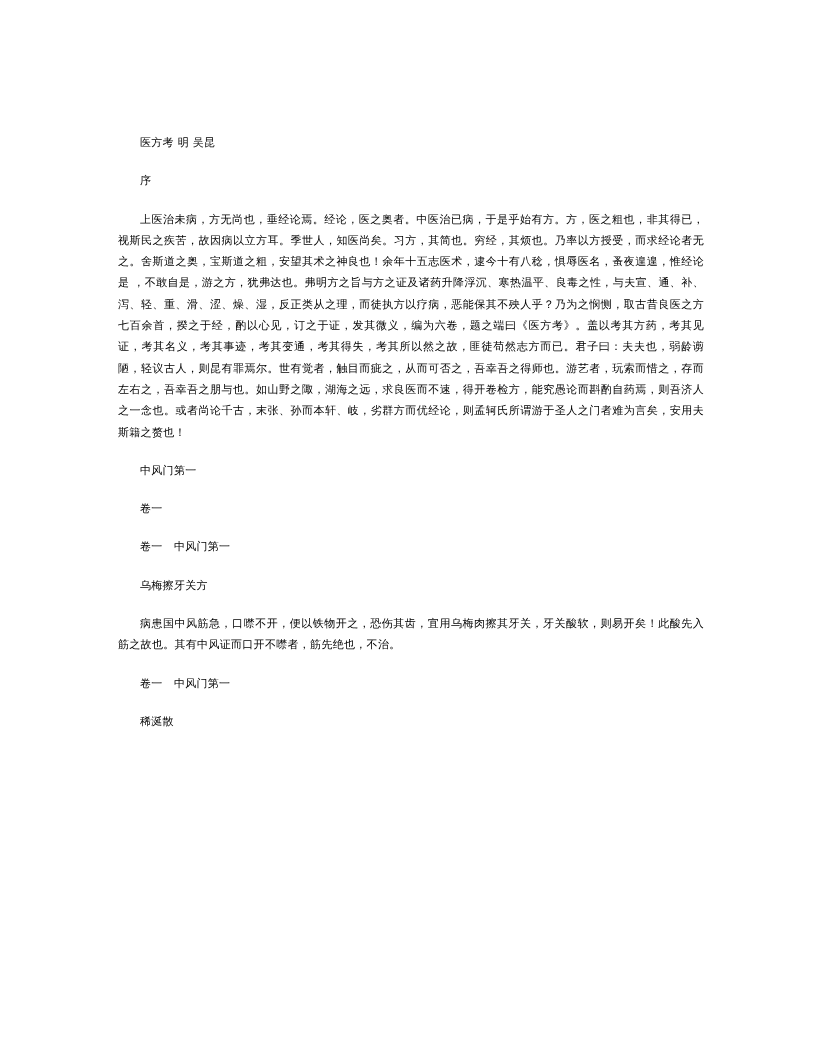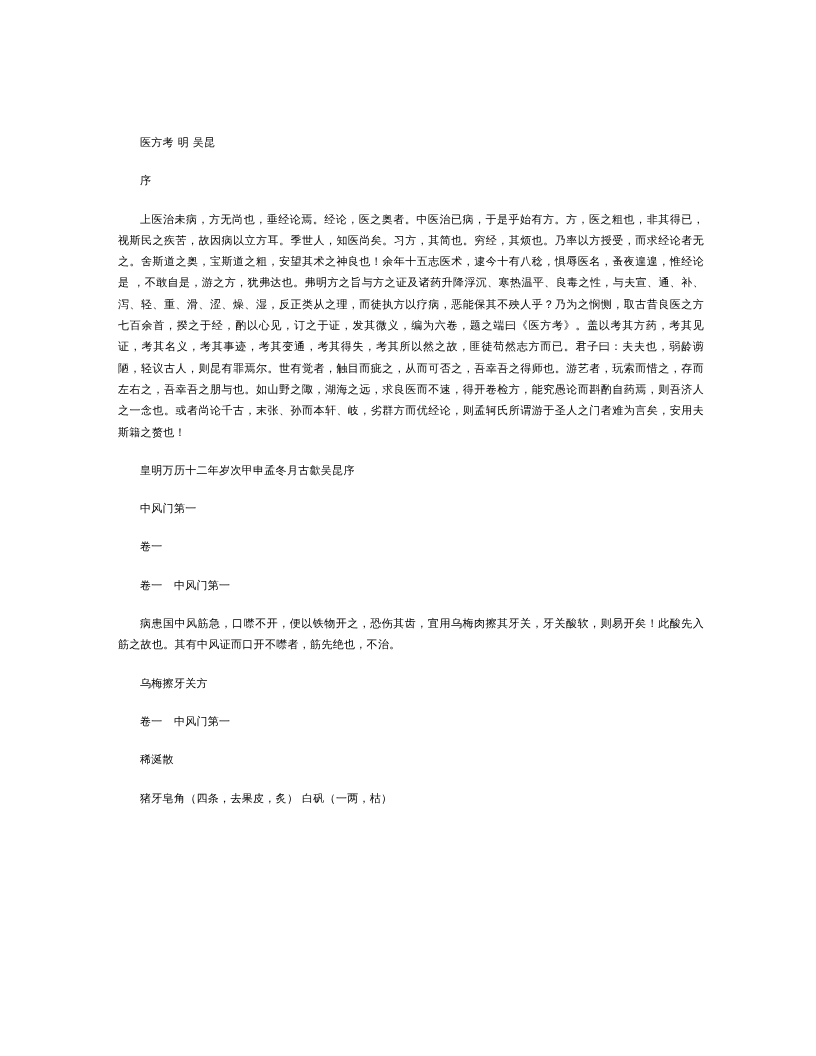--- a/index.html
+++ b/index.html
@@ -10,24 +10,22 @@
       text-align: justify; text-justify: inter-ideograph; letter-spacing: 0.3px; }
   .gap { margin-bottom: 17px; }
 </style>
 </head>
 <body>
 
 <div class="page">
   <p class="gap">医方考  明  吴昆</p>
   <p class="gap">序</p>
   <p class="gap">上医治未病，方无尚也，垂经论焉。经论，医之奥者。中医治已病，于是乎始有方。方，医之粗也，非其得已，视斯民之疾苦，故因病以立方耳。季世人，知医尚矣。习方，其简也。穷经，其烦也。乃率以方授受，而求经论者无之。舍斯道之奥，宝斯道之粗，安望其术之神良也！余年十五志医术，逮今十有八稔，惧辱医名，蚤夜遑遑，惟经论是 ，不敢自是，游之方，犹弗达也。弗明方之旨与方之证及诸药升降浮沉、寒热温平、良毒之性，与夫宣、通、补、泻、轻、重、滑、涩、燥、湿，反正类从之理，而徒执方以疗病，恶能保其不殃人乎？乃为之悯恻，取古昔良医之方七百余首，揆之于经，酌以心见，订之于证，发其微义，编为六卷，题之端曰《医方考》。盖以考其方药，考其见证，考其名义，考其事迹，考其变通，考其得失，考其所以然之故，匪徒苟然志方而已。君子曰：夫夫也，弱龄谫陋，轻议古人，则昆有罪焉尔。世有觉者，触目而疵之，从而可否之，吾幸吾之得师也。游艺者，玩索而惜之，存而左右之，吾幸吾之朋与也。如山野之陬，湖海之远，求良医而不速，得开卷检方，能究愚论而斟酌自药焉，则吾济人之一念也。或者尚论千古，末张、孙而本轩、岐，劣群方而优经论，则孟轲氏所谓游于圣人之门者难为言矣，安用夫斯籍之赘也！</p>
-  <p class="gap">皇明万历十二年岁次甲申孟冬月古歙吴昆序</p>
   <p class="gap">中风门第一</p>
   <p class="gap">卷一</p>
 
   <p class="gap">卷一　中风门第一</p>
+  <p class="gap">乌梅擦牙关方</p>
   <p class="gap">病患国中风筋急，口噤不开，便以铁物开之，恐伤其齿，宜用乌梅肉擦其牙关，牙关酸软，则易开矣！此酸先入筋之故也。其有中风证而口开不噤者，筋先绝也，不治。</p>
-  <p class="gap">乌梅擦牙关方</p>
 
   <p class="gap">卷一　中风门第一</p>
   <p class="gap">稀涎散</p>
-  <p class="gap">猪牙皂角（四条，去果皮，炙）  白矾（一两，枯）</p>
 </div>
 
 </body></html>

